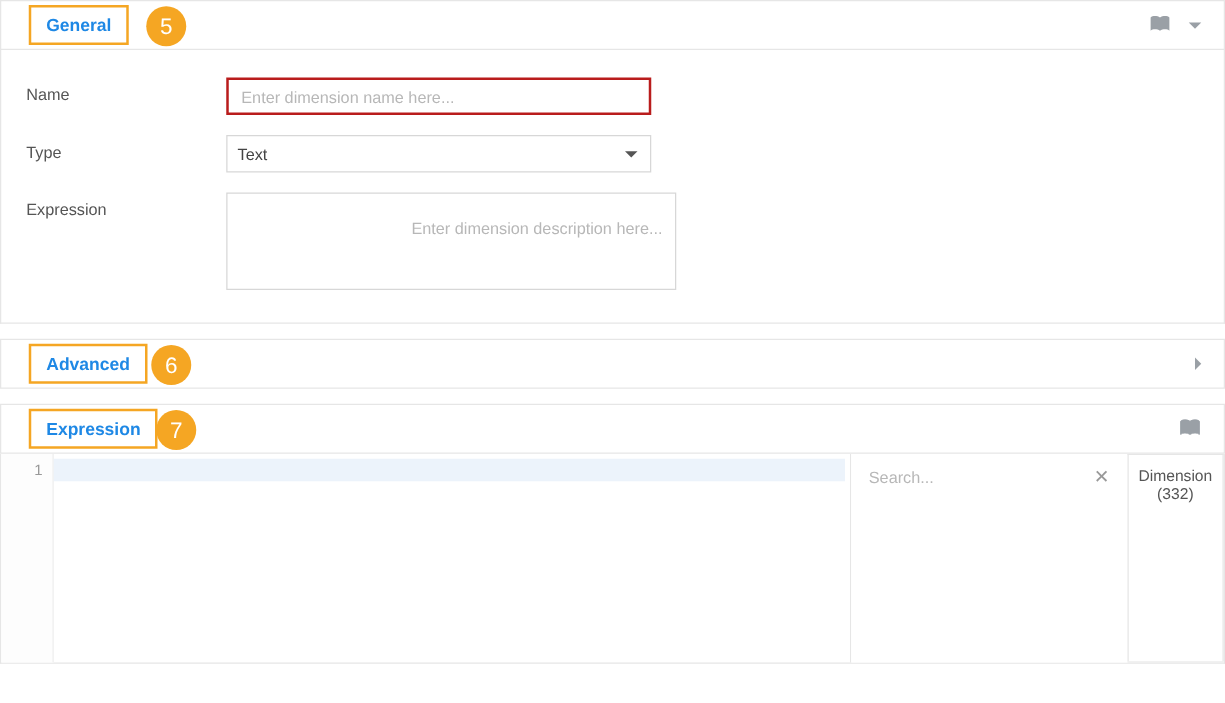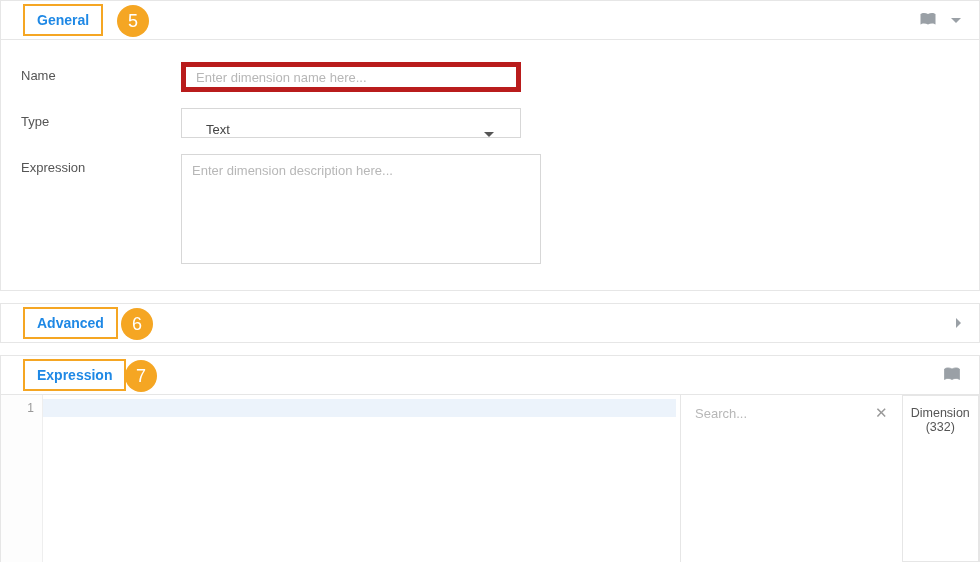--- a/index.html
+++ b/index.html
@@ -78,57 +78,58 @@
   .form-label {
     width: 160px;
     flex-shrink: 0;
     color: #555;
     font-size: 13px;
     padding-top: 6px;
   }
   .text-input {
     width: 340px;
     height: 30px;
-    border: 5px solid #b91c1c;
+    border: 2px solid #b91c1c;
     padding: 0 10px;
     font-size: 13px;
     color: #444;
     font-family: inherit;
     background: #fff;
   }
   .text-input::placeholder { color:#b7b7b7; }
   .select-wrap {
     position: relative;
     width: 340px;
     height: 30px;
     border: 1px solid #d7d7d7;
     display: flex;
-    align-items: flex-end;
-    padding: 0 24px;
+    align-items: center;
+    padding: 0 8px;
     cursor: pointer;
     background: #fff;
   }
   .select-value { flex: 1; color: #444; font-size:13px; }
   .select-caret {
     width:0; height:0;
     border-left:5px solid transparent;
     border-right:5px solid transparent;
     border-top:5px solid #555;
     margin-right: 2px;
   }
   .textarea-input {
     width: 360px;
-    height: 110px;
+    height: 78px;
     border: 1px solid #d7d7d7;
-    padding: 8px 10px;
+    padding: 20px 10px;
     font-size: 13px;
     color:#444;
     font-family: inherit;
     resize: none;
     background: #fff;
+    text-align: right;
   }
   .textarea-input::placeholder { color:#b7b7b7; }
 
   
   .gap { height: 12px; }
 
   
   .expression-body {
     border: 1px solid #e6e6e6;
     border-top: none;

